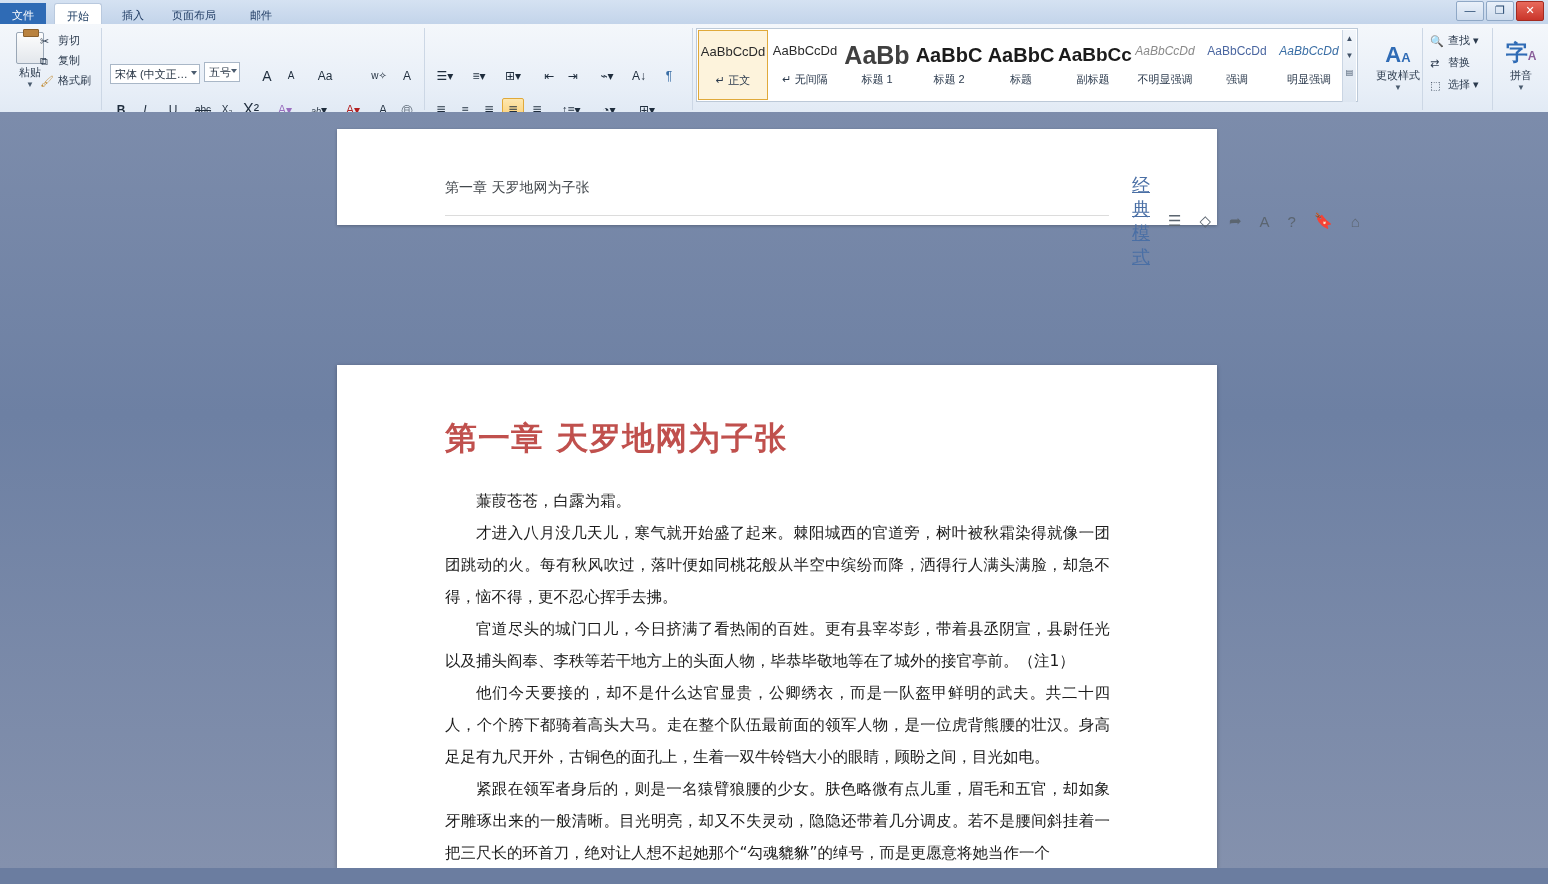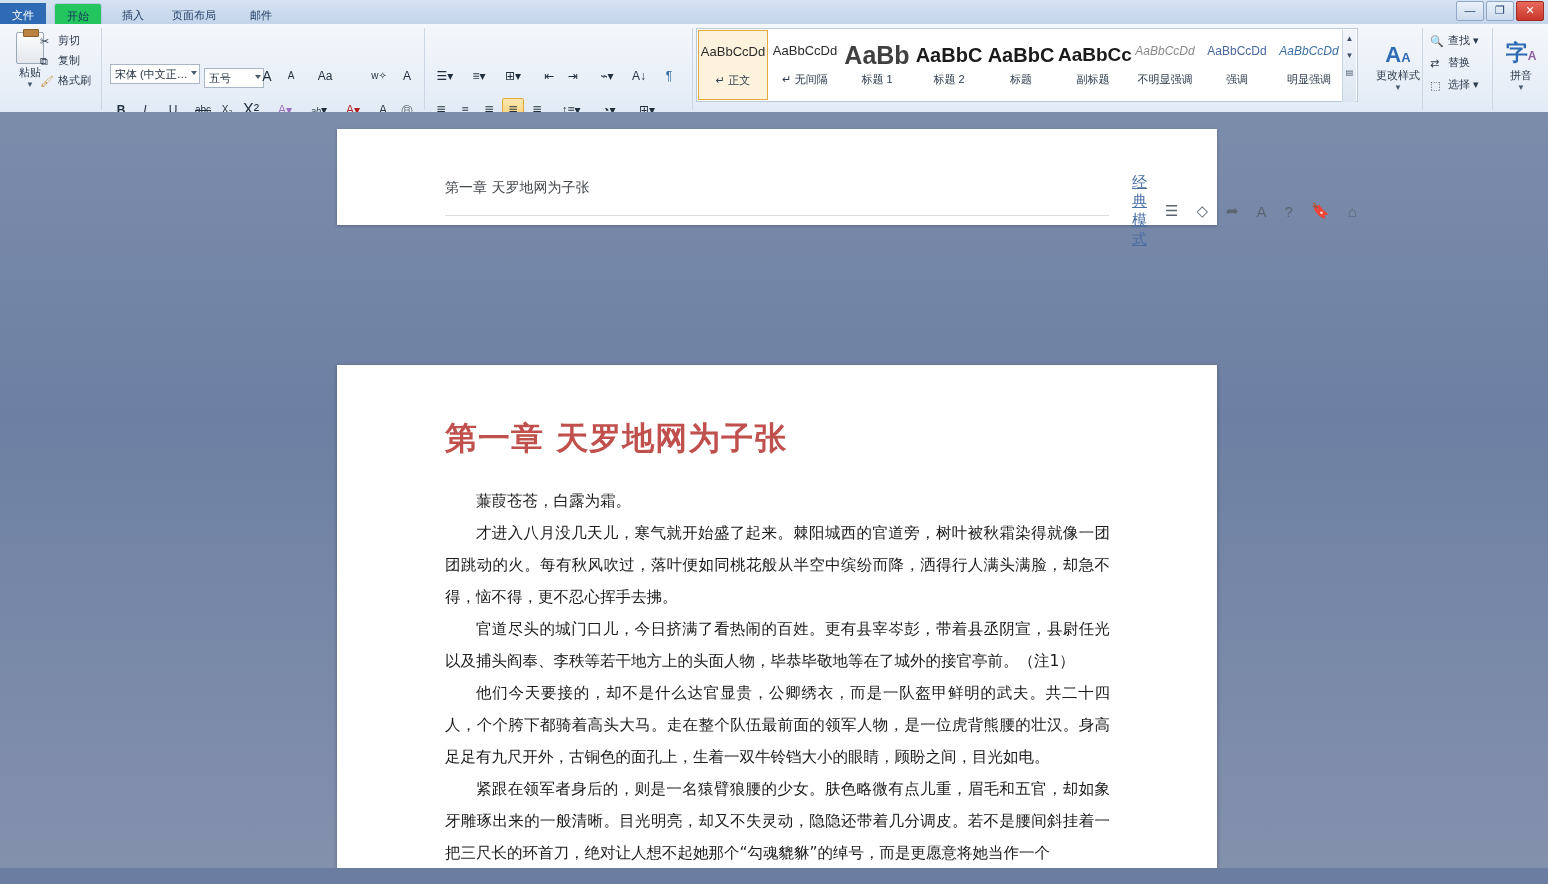--- a/index.html
+++ b/index.html
@@ -30,21 +30,21 @@
     position:absolute;top:0px;left:0;width:1548px;height:24px;
   }
   .tab{
     position:absolute;top:3px;height:24px;line-height:24px;
     font-size:11px;color:#1f3b63;padding:0 12px;cursor:default;
   }
   .tab.file{
     background:#2f6bb5;color:#fff;left:0;width:46px;padding:0;text-align:center;
   }
   .tab.active{
-    background:#22c55e;border:1px solid #b9c9de;border-bottom:none;
+    background:#ffffff;border:1px solid #b9c9de;border-bottom:none;
     border-radius:3px 3px 0 0;color:#16365c;
   }
 
   
   .ribbon{
     position:absolute;top:24px;left:0;width:1548px;height:104px;
     background:linear-gradient(180deg,#f4f7fb 0%,#e7eef7 65%,#dde7f3 100%);
     border-bottom:1px solid #b6c6da;
   }
   .grp{position:absolute;top:0;height:104px;}
@@ -129,21 +129,21 @@
     background:#fff;box-shadow:0 1px 3px rgba(0,0,0,.25);
   }
   .toolcard-title{
     position:absolute;left:108px;top:50px;font-size:14px;color:#43484d;
     font-family:"DejaVu Sans",sans-serif;
   }
   .toolcard-rule{
     position:absolute;left:108px;right:108px;top:86px;height:1px;background:#dcdcdc;
   }
   .tc-actions{position:absolute;left:795px;top:44px;display:flex;align-items:center;gap:18px;}
-  .tc-link{font-size:15px;color:#4a6fa5;text-decoration:underline;font-family:Liberation Sans, sans-serif;}
+  .tc-link{font-size:18px;color:#4a6fa5;text-decoration:underline;font-family:Liberation Sans, sans-serif;}
   .tc-ico{font-size:15px;color:#5b6570;}
   .tc-ico.blue{color:#2f6bb5;}
 
   .page{
     position:absolute;left:337px;top:253px;width:880px;height:503px;
     background:#fff;box-shadow:0 1px 4px rgba(0,0,0,.3);
     overflow:hidden;
   }
   .doc-h1{
     position:absolute;left:108px;top:52px;
@@ -201,21 +201,21 @@
       </div>
       <div class="grp-label">剪贴板</div>
       <div class="grp-dlg">⌄</div>
     </div>
     <div class="grp-sep" style="left:101px;"></div>
 
     <div class="grp" style="left:104px;width:318px;">
       <div class="fld" style="left:6px;top:40px;width:90px;">
         <span>宋体 (中文正…</span><i class="caret"></i>
       </div>
-      <div class="fld" style="left:100px;top:44px;width:60px;">
+      <div class="fld" style="left:100px;top:38px;width:36px;">
         <span>五号</span><i class="caret"></i>
       </div>
       <div class="rbtn" style="left:152px;top:40px;font-size:14px;">A</div>
       <div class="rbtn" style="left:176px;top:40px;font-size:10px;">A</div>
       <div class="rbtn wide" style="left:206px;top:40px;">Aa</div>
       <div class="rbtn" style="left:264px;top:40px;font-size:10px;">w✧</div>
       <div class="rbtn" style="left:292px;top:40px;">A</div>
 
       <div class="rbtn" style="left:6px;top:74px;font-weight:bold;">B</div>
       <div class="rbtn" style="left:30px;top:74px;font-style:italic;">I</div>

